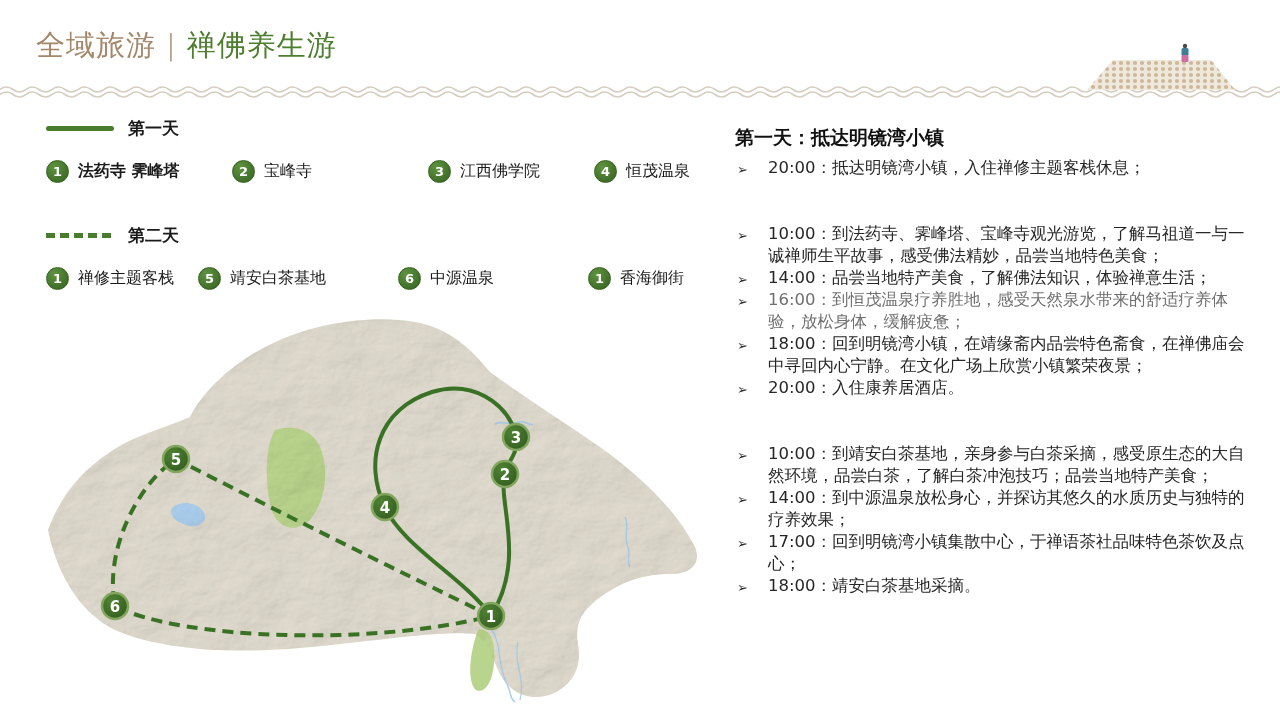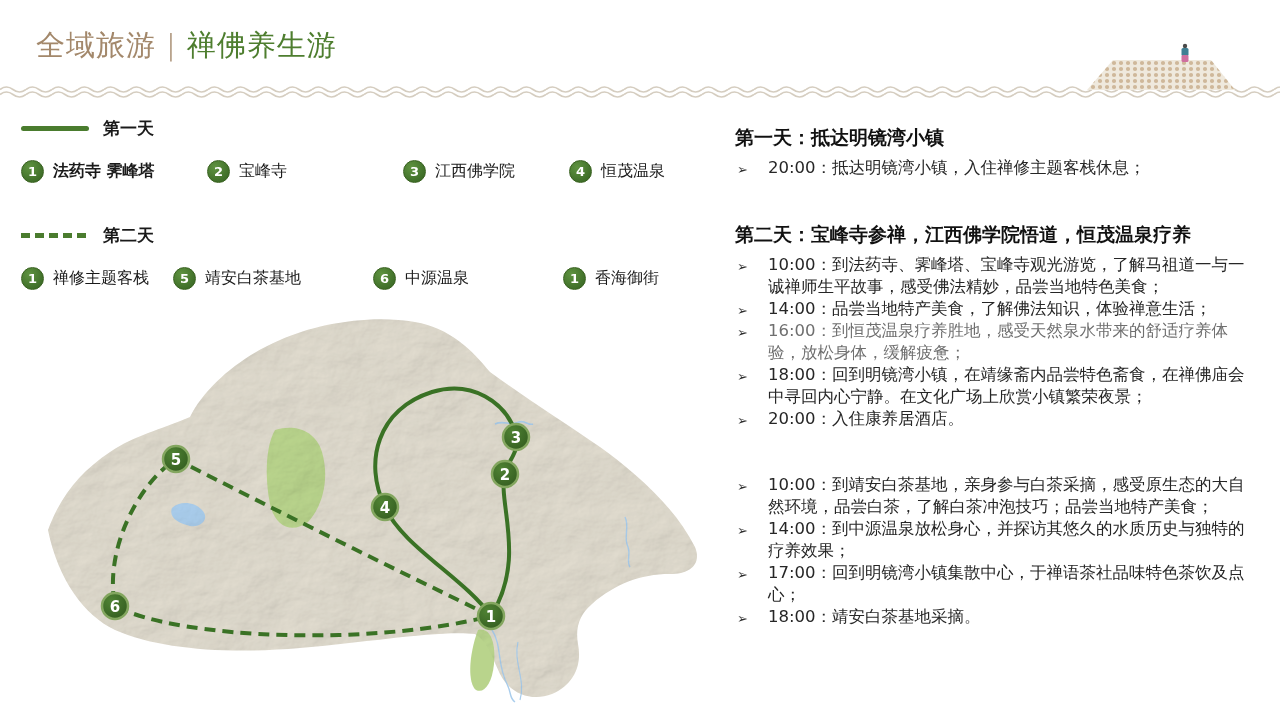--- a/index.html
+++ b/index.html
@@ -6,21 +6,21 @@
   .slide{position:relative;width:1280px;height:720px;background:#fff;overflow:hidden;
          font-family:"DejaVu Sans","Liberation Sans",sans-serif;}
   
   .title{position:absolute;left:36px;top:26px;font-size:29px;font-weight:500;letter-spacing:1px;white-space:nowrap;}
   .title .t-region{color:#a3886b;}
   .title .t-sep{color:#a3886b;margin:0 10px;font-weight:300;}
   .title .t-topic{color:#4e7e2f;}
   .wave{position:absolute;left:0;top:86px;width:1280px;height:14px;}
   .terrace{position:absolute;left:1083px;top:36px;width:155px;height:62px;}
   
-  .legend{position:absolute;left:21px;top:118px;width:672px;}
+  .legend{position:absolute;left:46px;top:118px;width:672px;}
   .legend-head{display:flex;align-items:center;gap:14px;height:20px;}
   .legend-label{font-size:17px;font-weight:700;color:#1a1a1a;}
   .line-sample{display:inline-block;width:68px;height:5px;border-radius:3px;background:#4a7c2e;}
   .line-sample.dashed{background:repeating-linear-gradient(90deg,#4a7c2e 0 9px,transparent 9px 14px);border-radius:0;}
   .legend-row{display:grid;margin:22px 0 42px 0;}
   .legend-row.r1{grid-template-columns:186px 196px 166px 1fr;}
   .legend-row.r2{grid-template-columns:152px 200px 190px 1fr;margin-bottom:0;}
   .legend-item{display:flex;align-items:center;font-size:16px;color:#1a1a1a;white-space:nowrap;}
   .legend-item.bold .iname{font-weight:700;}
   .marker{flex:0 0 auto;display:inline-flex;align-items:center;justify-content:center;width:21px;height:21px;margin-right:9px;
@@ -180,21 +180,20 @@
   </div>
 
   <aside class="itinerary" id="itinerary">
       <section class="day">
         <h3 class="day-title">第一天：抵达明镜湾小镇</h3>
         <ul class="entries">
           <li class="entry"><span class="arrow">➢</span><span class="time">20:00：</span><span class="etext">抵达明镜湾小镇，入住禅修主题客栈休息；</span></li>
         </ul>
       </section>
       <section class="day">
-        <h3 class="day-title">第二天：宝峰寺参禅，江西佛学院悟道，恒茂温泉疗养</h3>
         <ul class="entries">
           <li class="entry"><span class="arrow">➢</span><span class="time">10:00：</span><span class="etext">到法药寺、霁峰塔、宝峰寺观光游览，了解马祖道一与一诚禅师生平故事，感受佛法精妙，品尝当地特色美食；</span></li>
           <li class="entry"><span class="arrow">➢</span><span class="time">14:00：</span><span class="etext">品尝当地特产美食，了解佛法知识，体验禅意生活；</span></li>
           <li class="entry muted"><span class="arrow">➢</span><span class="time">16:00：</span><span class="etext">到恒茂温泉疗养胜地，感受天然泉水带来的舒适疗养体验，放松身体，缓解疲惫；</span></li>
           <li class="entry"><span class="arrow">➢</span><span class="time">18:00：</span><span class="etext">回到明镜湾小镇，在靖缘斋内品尝特色斋食，在禅佛庙会中寻回内心宁静。在文化广场上欣赏小镇繁荣夜景；</span></li>
           <li class="entry"><span class="arrow">➢</span><span class="time">20:00：</span><span class="etext">入住康养居酒店。</span></li>
         </ul>
       </section>
       <section class="day">
         <ul class="entries">

